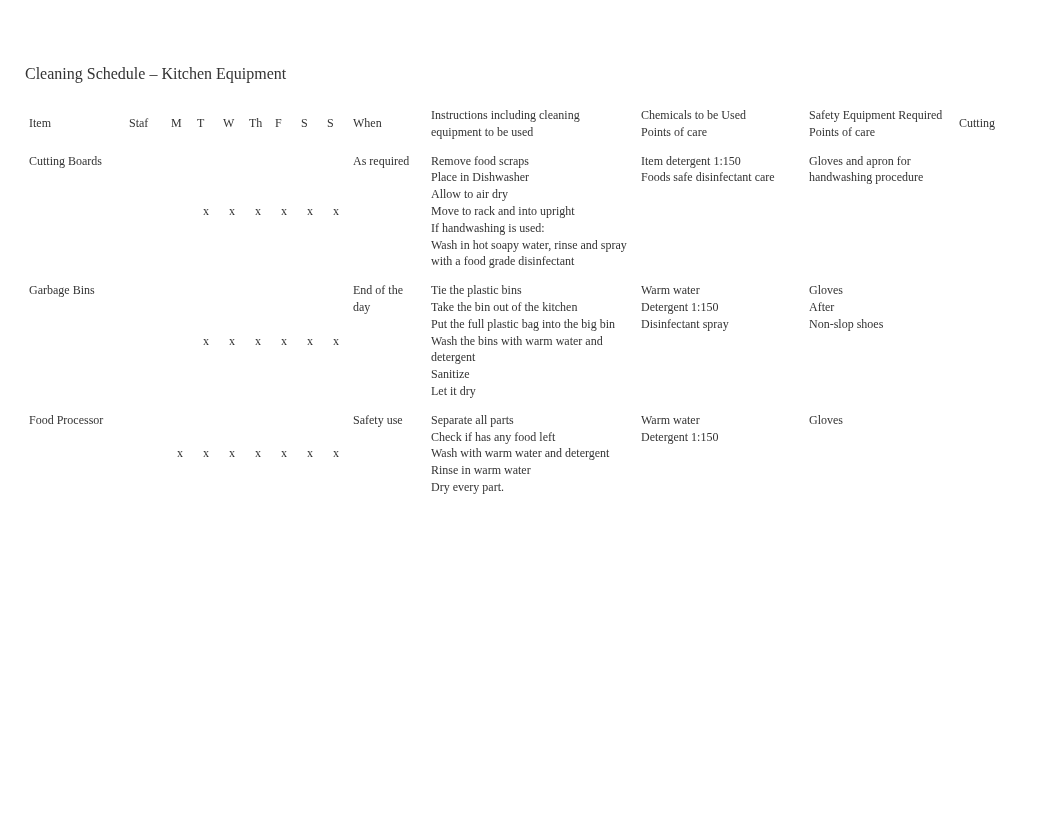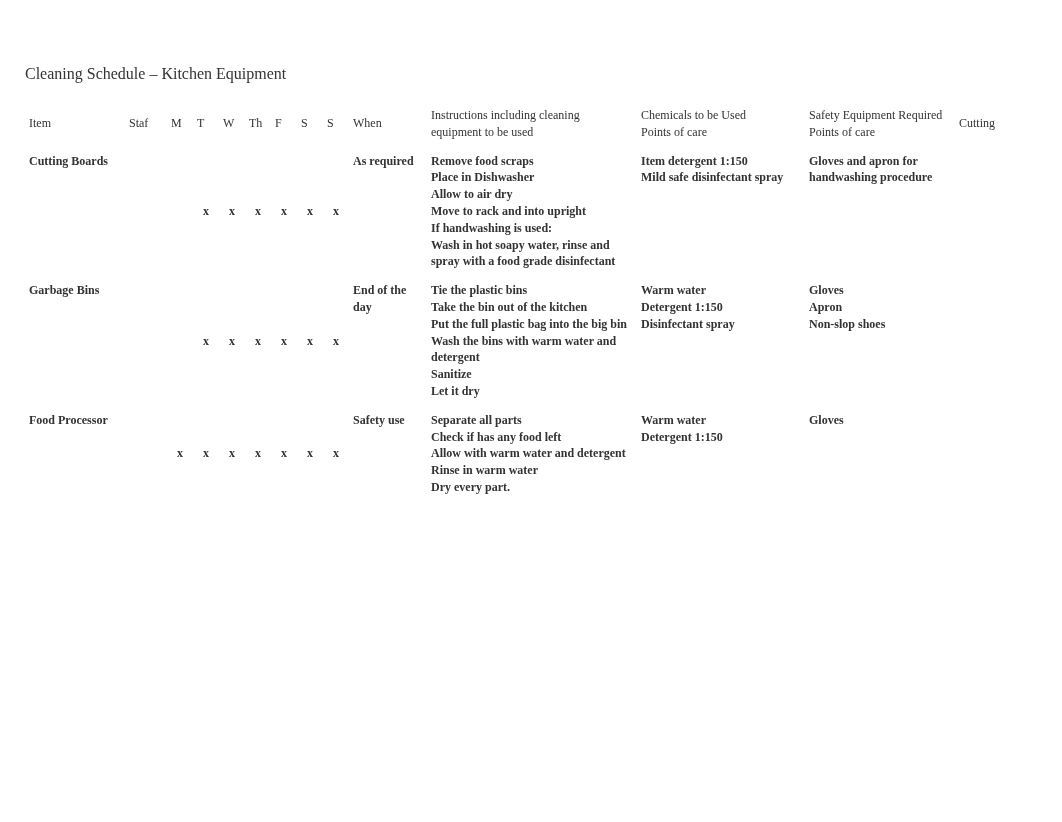--- a/index.html
+++ b/index.html
@@ -21,21 +21,21 @@
       border-collapse: separate;
       border-spacing: 0 2px;
       width: 1015px;
       font-size: 12px;
       table-layout: fixed;
     }
     th, td {
       text-align: left;
       vertical-align: top;
       padding: 4px 4px 6px 4px;
-      font-weight: bold;
+      font-weight: normal;
       line-height: 1.4;
     }
     thead th {
       font-weight: normal;
       vertical-align: middle;
     }
     col.item   { width: 100px; }
     col.staf   { width: 42px; }
     col.day    { width: 26px; }
     col.when   { width: 78px; }
@@ -118,21 +118,21 @@
           <span>Remove food scraps</span>
           <span>Place in Dishwasher</span>
           <span>Allow to air dry</span>
           <span>Move to rack and into upright</span>
           <span> </span>
           <span>If handwashing is used:</span>
           <span>Wash in hot soapy water, rinse and spray with a food grade disinfectant</span>
         </td>
       <td class="multi-line">
           <span>Item detergent 1:150</span>
-          <span>Mild safe disinfectant spray</span>
+          <span>Foods safe disinfectant care</span>
         </td>
       <td class="multi-line">
           <span>Gloves and apron for handwashing procedure</span>
         </td>
       <td></td>
     </tr>
 
     <tr>
       <td>Garbage Bins</td>
       <td></td>
@@ -152,41 +152,41 @@
           <span>Sanitize</span>
           <span>Let it dry</span>
         </td>
       <td class="multi-line">
           <span>Warm water</span>
           <span>Detergent 1:150</span>
           <span>Disinfectant spray</span>
         </td>
       <td class="multi-line">
           <span>Gloves</span>
-          <span>Apron</span>
+          <span>After</span>
           <span>Non-slop shoes</span>
         </td>
       <td></td>
     </tr>
 
     <tr>
       <td>Food Processor</td>
       <td></td>
       <td class="daycell">x</td>
       <td class="daycell">x</td>
       <td class="daycell">x</td>
       <td class="daycell">x</td>
       <td class="daycell">x</td>
       <td class="daycell">x</td>
       <td class="daycell">x</td>
       <td>Safety use</td>
       <td class="multi-line">
           <span>Separate all parts</span>
           <span>Check if has any food left</span>
-          <span>Allow with warm water and detergent</span>
+          <span>Wash with warm water and detergent</span>
           <span>Rinse in warm water</span>
           <span>Dry every part.</span>
         </td>
       <td class="multi-line">
           <span>Warm water</span>
           <span>Detergent 1:150</span>
         </td>
       <td class="multi-line">
           <span>Gloves</span>
         </td>

